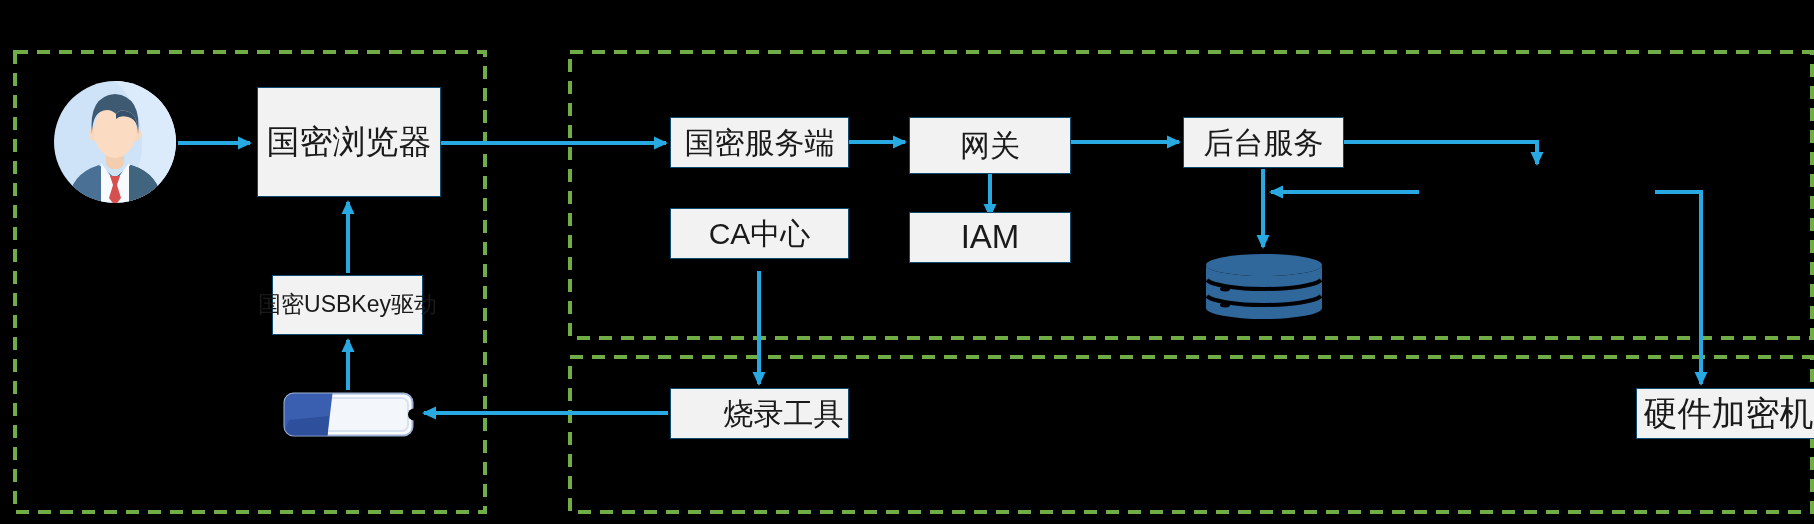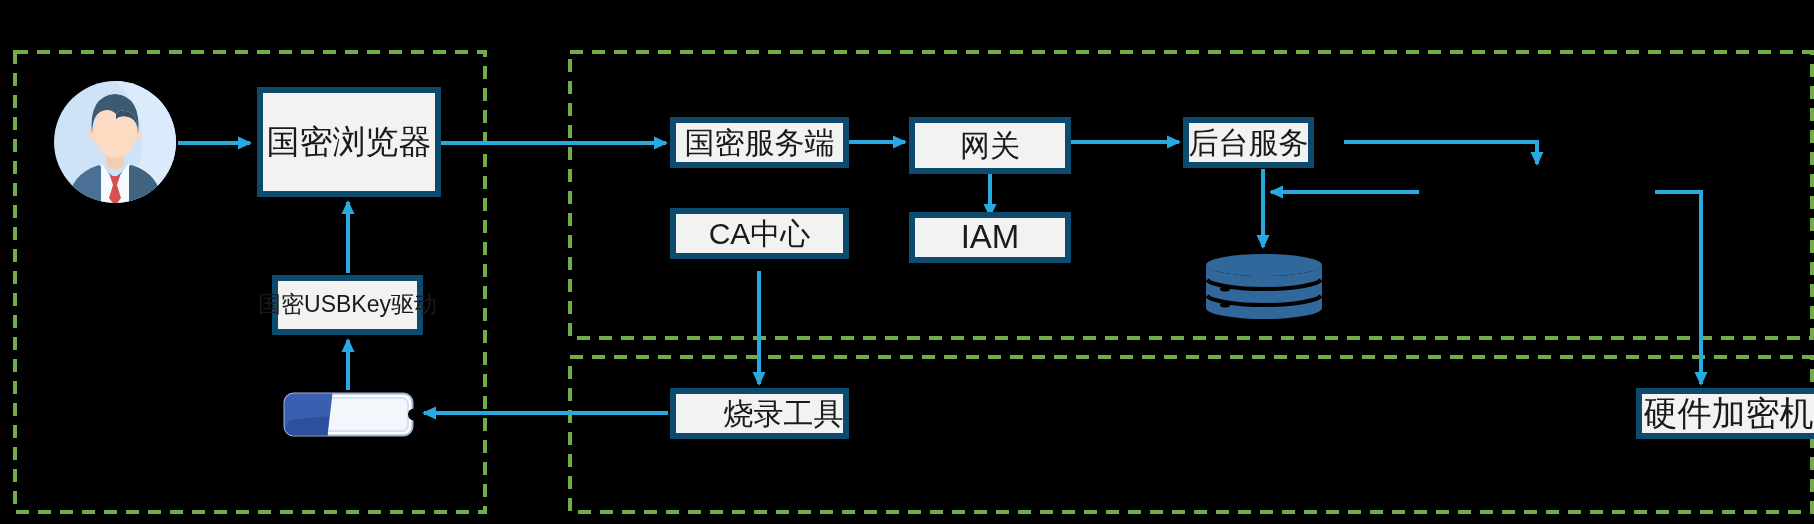--- a/index.html
+++ b/index.html
@@ -1,32 +1,32 @@
 <!DOCTYPE html>
 <html><head>
 <meta charset="utf-8">
 <style>
   html,body{margin:0;padding:0;background:#000;}
   body{font-family:"Liberation Sans",sans-serif;}
   #canvas{position:relative;width:1814px;height:524px;background:#000;overflow:hidden;}
   #connectors{position:absolute;left:0;top:0;width:1814px;height:524px;}
   .node{
     position:absolute;box-sizing:border-box;
-    background:#F2F2F2;border:6px solid #0c4a6e;
+    background:#F2F2F2;border:1px solid #0c4a6e;
     display:flex;align-items:center;justify-content:center;
     color:#1A1A1A;font-size:30px;line-height:1.1;text-align:center;
     z-index:3;
   }
   .node .lbl{white-space:nowrap;}
   #n-browser{left:257px;top:87px;width:184px;height:110px;font-size:33px;}
   #n-driver{left:272px;top:275px;width:151px;height:60px;font-size:23px;flex-direction:row;}
   #n-gmserver{left:670px;top:117px;width:179px;height:51px;}
   #n-gateway{left:909px;top:117px;width:162px;height:57px;}
   #n-iam{left:909px;top:212px;width:162px;height:51px;font-size:33px;}
-  #n-backend{left:1183px;top:117px;width:131px;height:51px;}
+  #n-backend{left:1183px;top:117px;width:161px;height:51px;}
   #n-ca{left:670px;top:208px;width:179px;height:51px;}
   #n-crypto{left:1419px;top:168px;width:237px;height:50px;font-size:29px;}
   #n-burn{left:670px;top:388px;width:179px;height:51px;padding-left:48px;}
   #n-hsm{left:1636px;top:388px;width:185px;height:51px;font-size:34px;}
   .iconwrap{position:absolute;z-index:3;}
   #ic-avatar{left:54px;top:81px;width:122px;height:122px;}
   #ic-usb{left:283px;top:392px;width:131px;height:45px;}
   #ic-db{left:1205px;top:253px;width:118px;height:67px;}
   svg{display:block;}
 </style>

